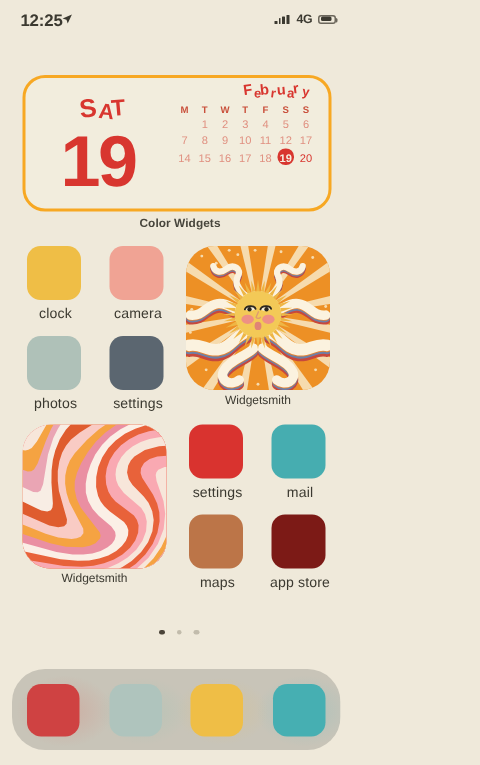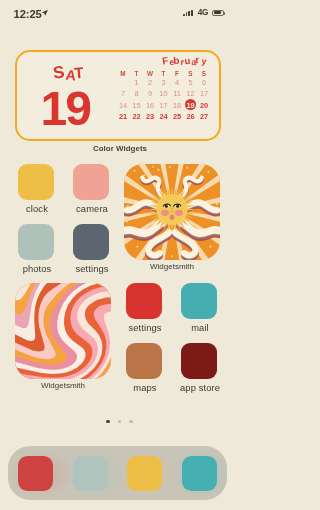--- a/index.html
+++ b/index.html
@@ -22,21 +22,21 @@
   #calwidget{position:absolute;left:15px;top:50px;width:206px;height:91px;
     border:2.6px solid #F7A823;border-radius:15px;background:#F2EDDD;}
   #sat{position:absolute;left:37px;top:11.3px;height:18px;width:42px;}
   #sat span{position:absolute;display:block;font-weight:700;color:#D8362F;line-height:1;transform-origin:50% 100%;}
   #month{position:absolute;left:146.2px;top:0.6px;height:14px;width:55px;}
   #month span{position:absolute;display:block;font-weight:700;color:#D8362F;line-height:1;transform-origin:50% 100%;}
   #daynum{position:absolute;left:23.4px;top:39.8px;font-size:48px;line-height:34px;font-weight:700;color:#D8362F;letter-spacing:-1.8px;}
     #calgrid{position:absolute;left:100.5px;top:17.4px;width:100px;height:66px;}
   .wrow{position:absolute;left:0;top:0;height:9.7px;width:100px;}
   .cell{position:absolute;font-size:7.4px;line-height:9.7px;font-weight:400;color:#E09080;text-align:center;width:11px;top:0;}
-  .cell.fut{color:#D8362F;font-weight:700;}
+  .cell.fut{color:#D8362F;font-weight:400;}
   .cell.hd{color:#C9503B;font-weight:700;font-size:6.4px;letter-spacing:.1px;}
   .cell.today{color:#F6F0E2;z-index:2;font-weight:700;}
   #todaydot{position:absolute;width:10.5px;height:10.5px;border-radius:50%;background:#D8362F;z-index:1;}
   #calcaption{position:absolute;left:2px;top:143.6px;width:236px;text-align:center;font-size:7.9px;font-weight:700;color:#47453c;letter-spacing:0.05px;}
 
   
   .icon{position:absolute;width:36px;height:36px;border-radius:9px;}
   .lbl{position:absolute;width:56px;text-align:center;font-size:9.4px;color:#3b3930;font-weight:400;letter-spacing:.1px;}
   .wlbl{position:absolute;width:110px;text-align:center;font-size:8px;color:#3b3930;font-weight:400;}
 
@@ -126,29 +126,20 @@
       </div>
       <div class="wrow" style="top:31.200000000000003px">
         <span class="cell" style="left:0px">14</span>
         <span class="cell" style="left:13.5px">15</span>
         <span class="cell" style="left:27px">16</span>
         <span class="cell" style="left:40.5px">17</span>
         <span class="cell" style="left:54px">18</span>
         <span id="todaydot" style="left:67.5px;top:-1.5px"></span>
         <span class="cell today" style="left:67.5px">19</span>
         <span class="cell fut" style="left:81px">20</span>
-      </div>
-      <div class="wrow" style="top:42.50000000000001px">
-        <span class="cell fut" style="left:0px">21</span>
-        <span class="cell fut" style="left:13.5px">22</span>
-        <span class="cell fut" style="left:27px">23</span>
-        <span class="cell fut" style="left:40.5px">24</span>
-        <span class="cell fut" style="left:54px">25</span>
-        <span class="cell fut" style="left:67.5px">26</span>
-        <span class="cell fut" style="left:81px">27</span>
       </div>
     </div>
 </div>
 <div id="calcaption">Color Widgets</div>
 
 <div id="stage">
     <div class="icon" style="left:18px;top:164px;background:#EFBE46"></div>
     <div class="lbl" style="left:9px;top:203.3px">clock</div>
     <div class="icon" style="left:73px;top:164px;background:#F0A394"></div>
     <div class="lbl" style="left:64px;top:203.3px">camera</div>

